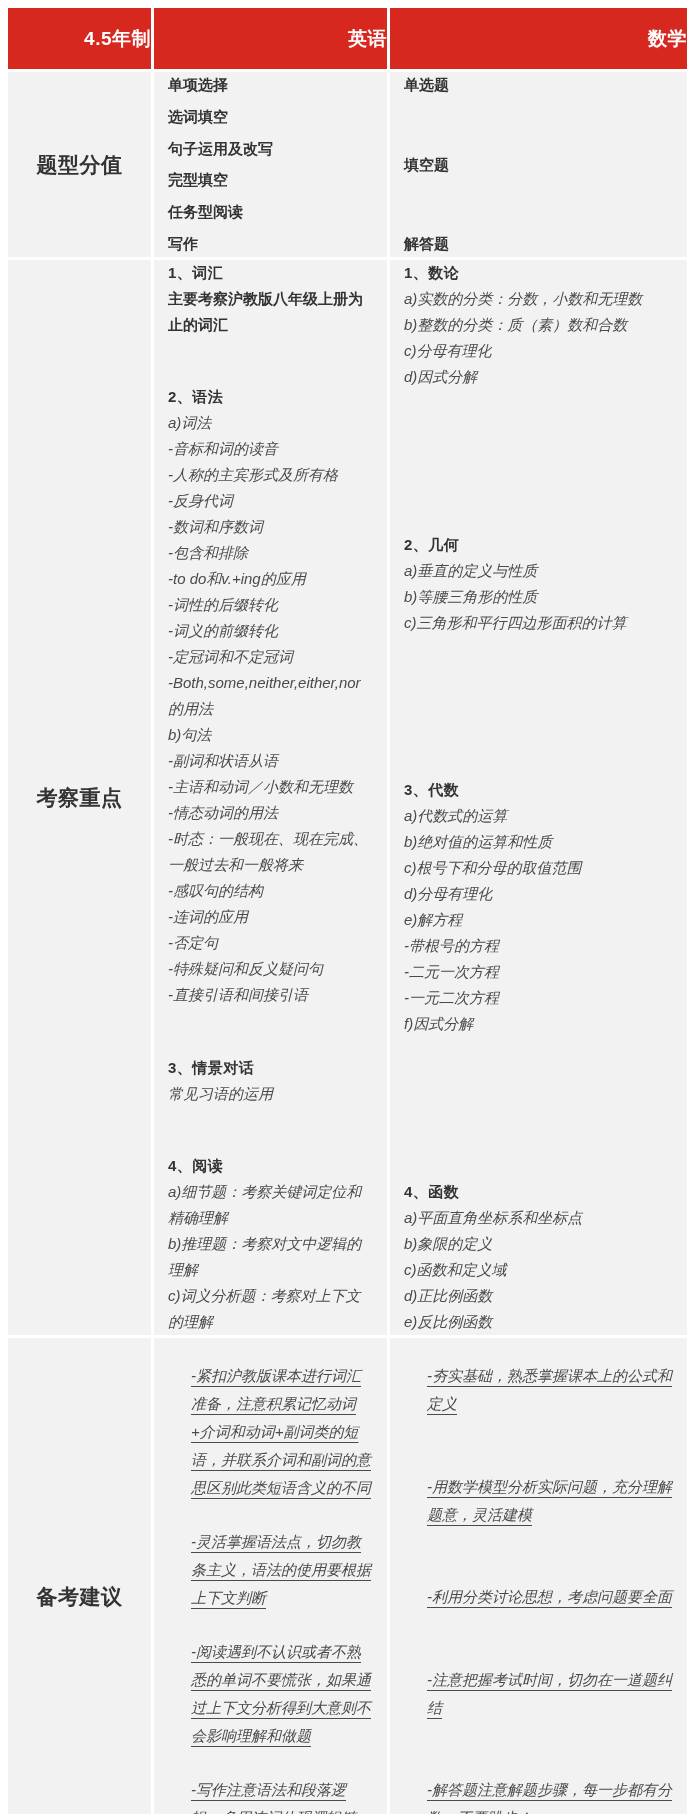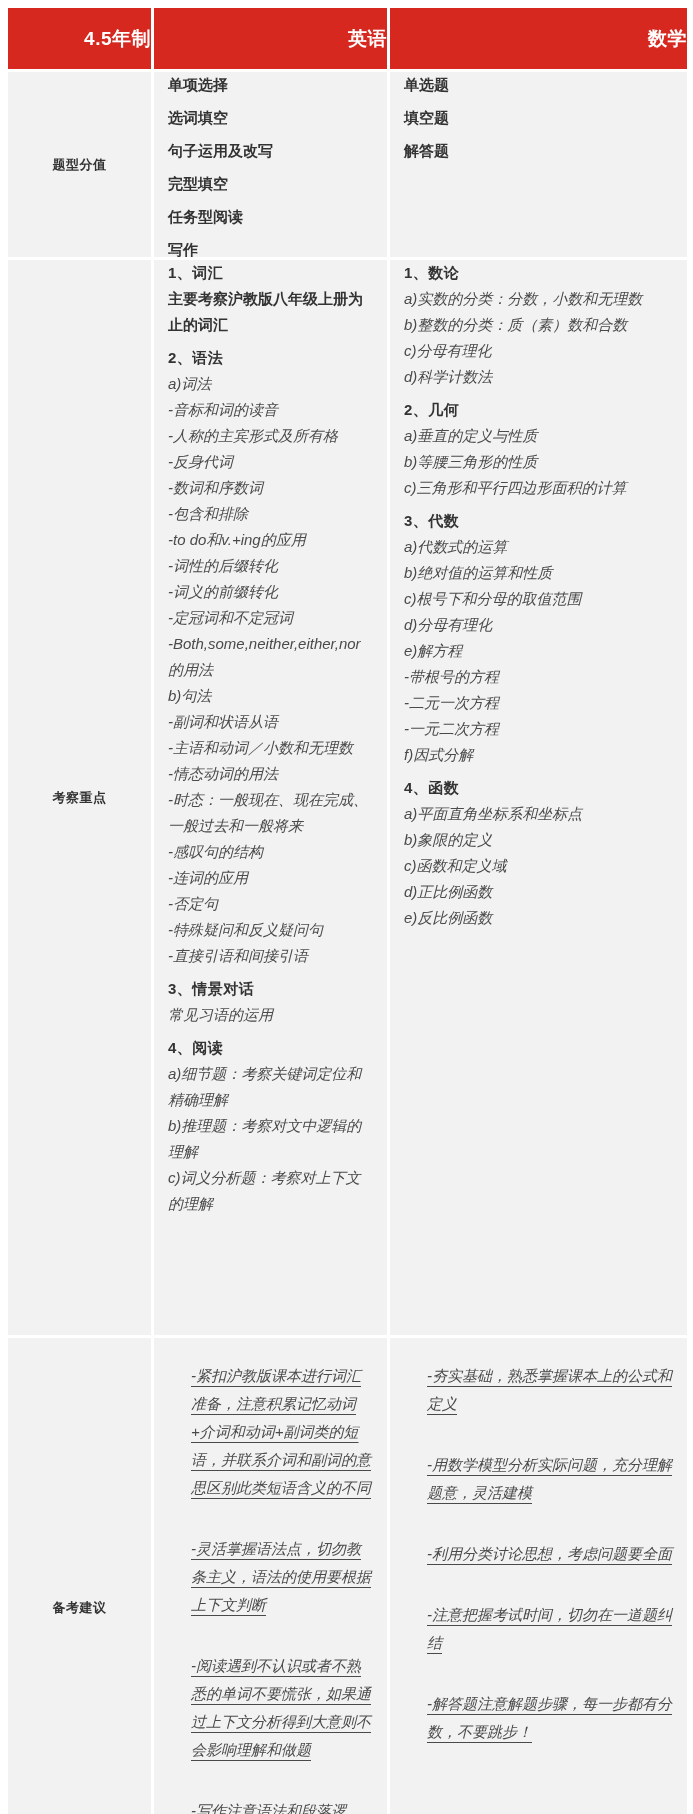--- a/index.html
+++ b/index.html
@@ -27,26 +27,26 @@
   }
   .cell{background:var(--cell-bg);}
   .hcell{
     background:var(--header-bg);
     color:var(--header-text);
     display:flex;align-items:center;justify-content:flex-end;
     font-size:19px;font-weight:bold;letter-spacing:.5px;
   }
   .label-cell{
     display:flex;align-items:center;justify-content:center;
-    font-size:13px;font-weight:bold;color:var(--bold-text);
+    font-size:21px;font-weight:bold;color:var(--bold-text);
     letter-spacing:.5px;
   }
   .content-cell{
-    display:flex;flex-direction:column;justify-content:flex-start;
-    padding:0 14px;overflow:hidden;gap:7px;
+    display:flex;flex-direction:column;justify-content:space-between;
+    padding:0 14px;overflow:hidden;
   }
   .line{margin:0;font-size:15px;line-height:26px;color:var(--bold-text);}
   .b{font-weight:bold;}
   .i{font-style:italic;font-weight:normal;color:var(--italic-text);}
   .heading{letter-spacing:.5px;}
   .section + .section{}
   .u{
     font-style:italic;color:var(--italic-text);
     line-height:28px;
     text-decoration:underline;
@@ -125,21 +125,21 @@
         <p class="line i">b)推理题：考察对文中逻辑的理解</p>
         <p class="line i">c)词义分析题：考察对上下文的理解</p>
       </div>
     </div>
   <div class="cell content-cell">
       <div class="section">
         <p class="line b heading">1、数论</p>
         <p class="line i">a)实数的分类：分数，小数和无理数</p>
         <p class="line i">b)整数的分类：质（素）数和合数</p>
         <p class="line i">c)分母有理化</p>
-        <p class="line i">d)科学计数法</p>
+        <p class="line i">d)因式分解</p>
       </div>
       <div class="section">
         <p class="line b heading">2、几何</p>
         <p class="line i">a)垂直的定义与性质</p>
         <p class="line i">b)等腰三角形的性质</p>
         <p class="line i">c)三角形和平行四边形面积的计算</p>
       </div>
       <div class="section">
         <p class="line b heading">3、代数</p>
         <p class="line i">a)代数式的运算</p>

